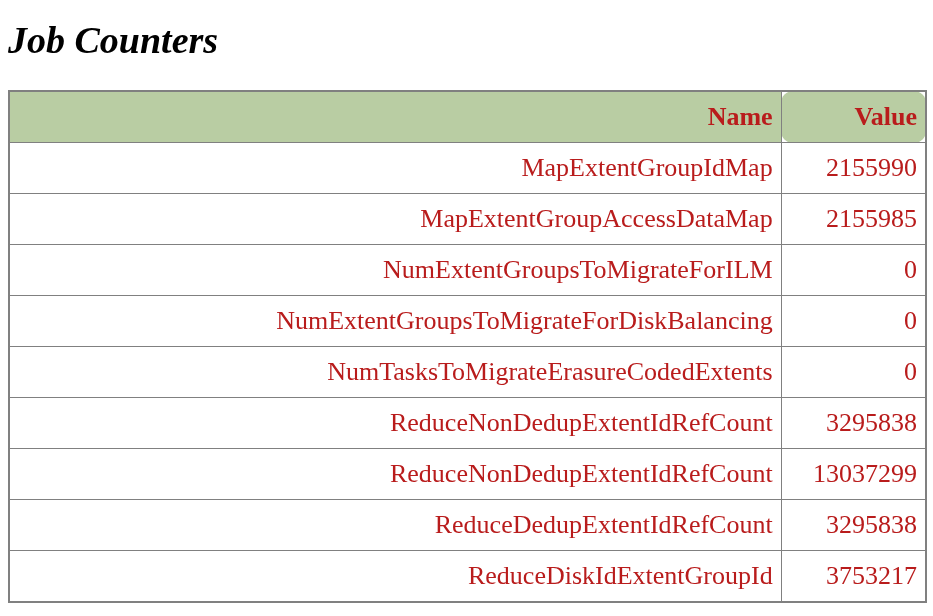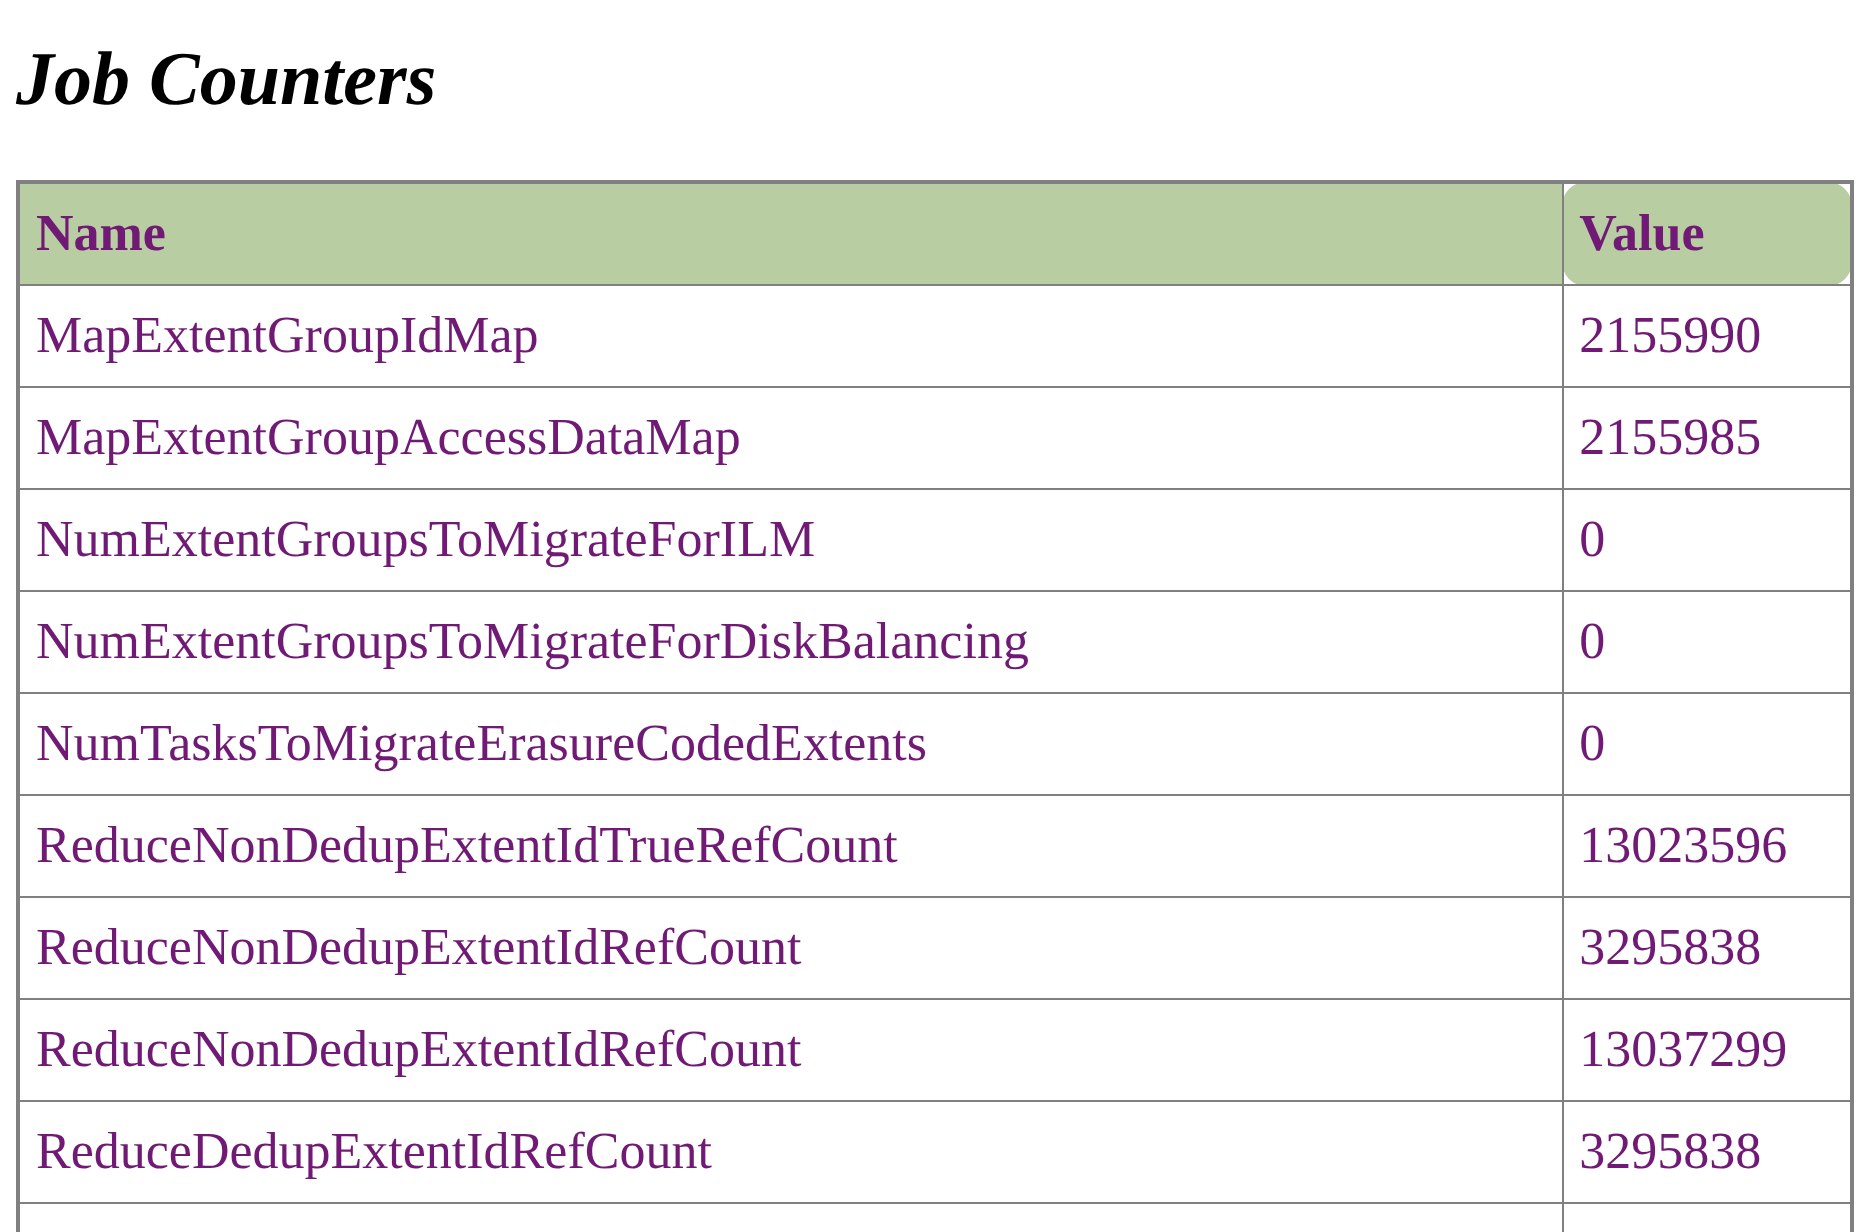--- a/index.html
+++ b/index.html
@@ -23,24 +23,24 @@
       margin-bottom: 28px;
       font-style: italic;
     }
     table {
       border-collapse: collapse;
       width: 919px;
       border: 2px solid #808080;
     }
     th, td {
       border: 1px solid #808080;
-      text-align: left;
+      text-align: right;
       padding: 10px 8px;
       font-size: 26px;
-      color: #701a75;
+      color: #b91c1c;
     }
     th {
       background-color: #b9cda3;
       font-weight: bold;
     }
     td {
       background-color: #ffffff;
       margin-top: 36px;
     }
     .name-col {
@@ -78,24 +78,20 @@
     </tr>
     <tr>
       <td>NumExtentGroupsToMigrateForDiskBalancing</td>
       <td>0</td>
     </tr>
     <tr>
       <td>NumTasksToMigrateErasureCodedExtents</td>
       <td>0</td>
     </tr>
     <tr>
-      <td>ReduceNonDedupExtentIdTrueRefCount</td>
-      <td>13023596</td>
-    </tr>
-    <tr>
       <td>ReduceNonDedupExtentIdRefCount</td>
       <td>3295838</td>
     </tr>
     <tr>
       <td>ReduceNonDedupExtentIdRefCount</td>
       <td>13037299</td>
     </tr>
     <tr>
       <td>ReduceDedupExtentIdRefCount</td>
       <td>3295838</td>

